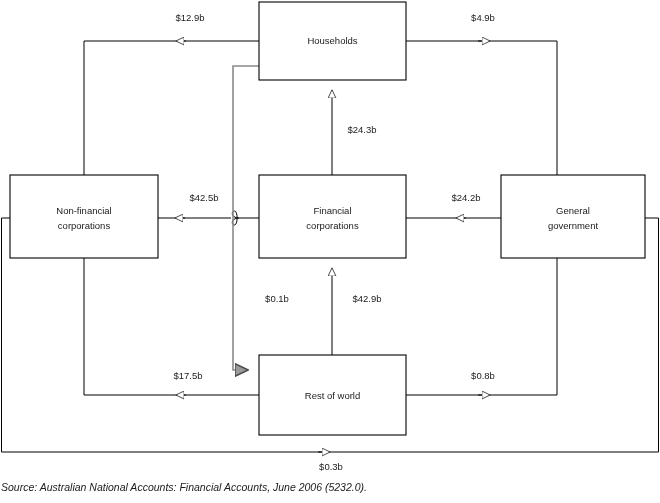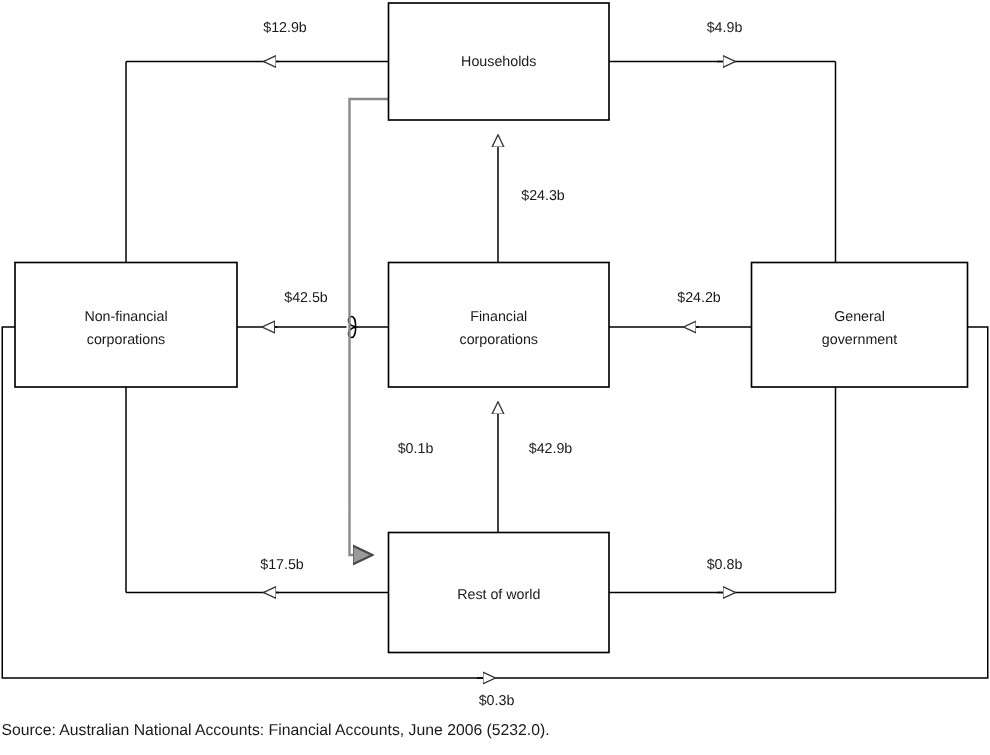--- a/index.html
+++ b/index.html
@@ -9,21 +9,21 @@
   #diagram-root{position:absolute;left:0;top:0;width:660px;height:503px;}
   svg.flow-canvas{position:absolute;left:0;top:0;width:660px;height:503px;}
   .node-label{font-size:9.5px;fill:#1a1a1a;text-anchor:middle;
               font-family:"Liberation Sans","DejaVu Sans",sans-serif;}
   .flow-label{font-size:9.5px;fill:#1a1a1a;text-anchor:middle;
               font-family:"Liberation Sans","DejaVu Sans",sans-serif;}
   .box-rect{fill:#ffffff;stroke:#000000;stroke-width:1.1;}
   .edge-line{stroke:#000000;stroke-width:1;fill:none;}
   .edge-line-gray{stroke:#8a8a8a;stroke-width:1.6;fill:none;}
   .source-note{position:absolute;left:1px;top:481px;font-size:10.5px;
-               color:#1a1a1a;white-space:nowrap;
+               font-style:italic;color:#1a1a1a;white-space:nowrap;
                font-family:"Liberation Sans","DejaVu Sans",sans-serif;}
 </style>
 </head>
 <body>
 
 <div id="diagram-root">
 
   <svg class="flow-canvas" viewBox="0 0 660 503">
     <defs>
       <marker id="arrowOpen" viewBox="0 0 10 10" refX="9" refY="5" markerWidth="9" markerHeight="9" orient="auto-start-reverse">

